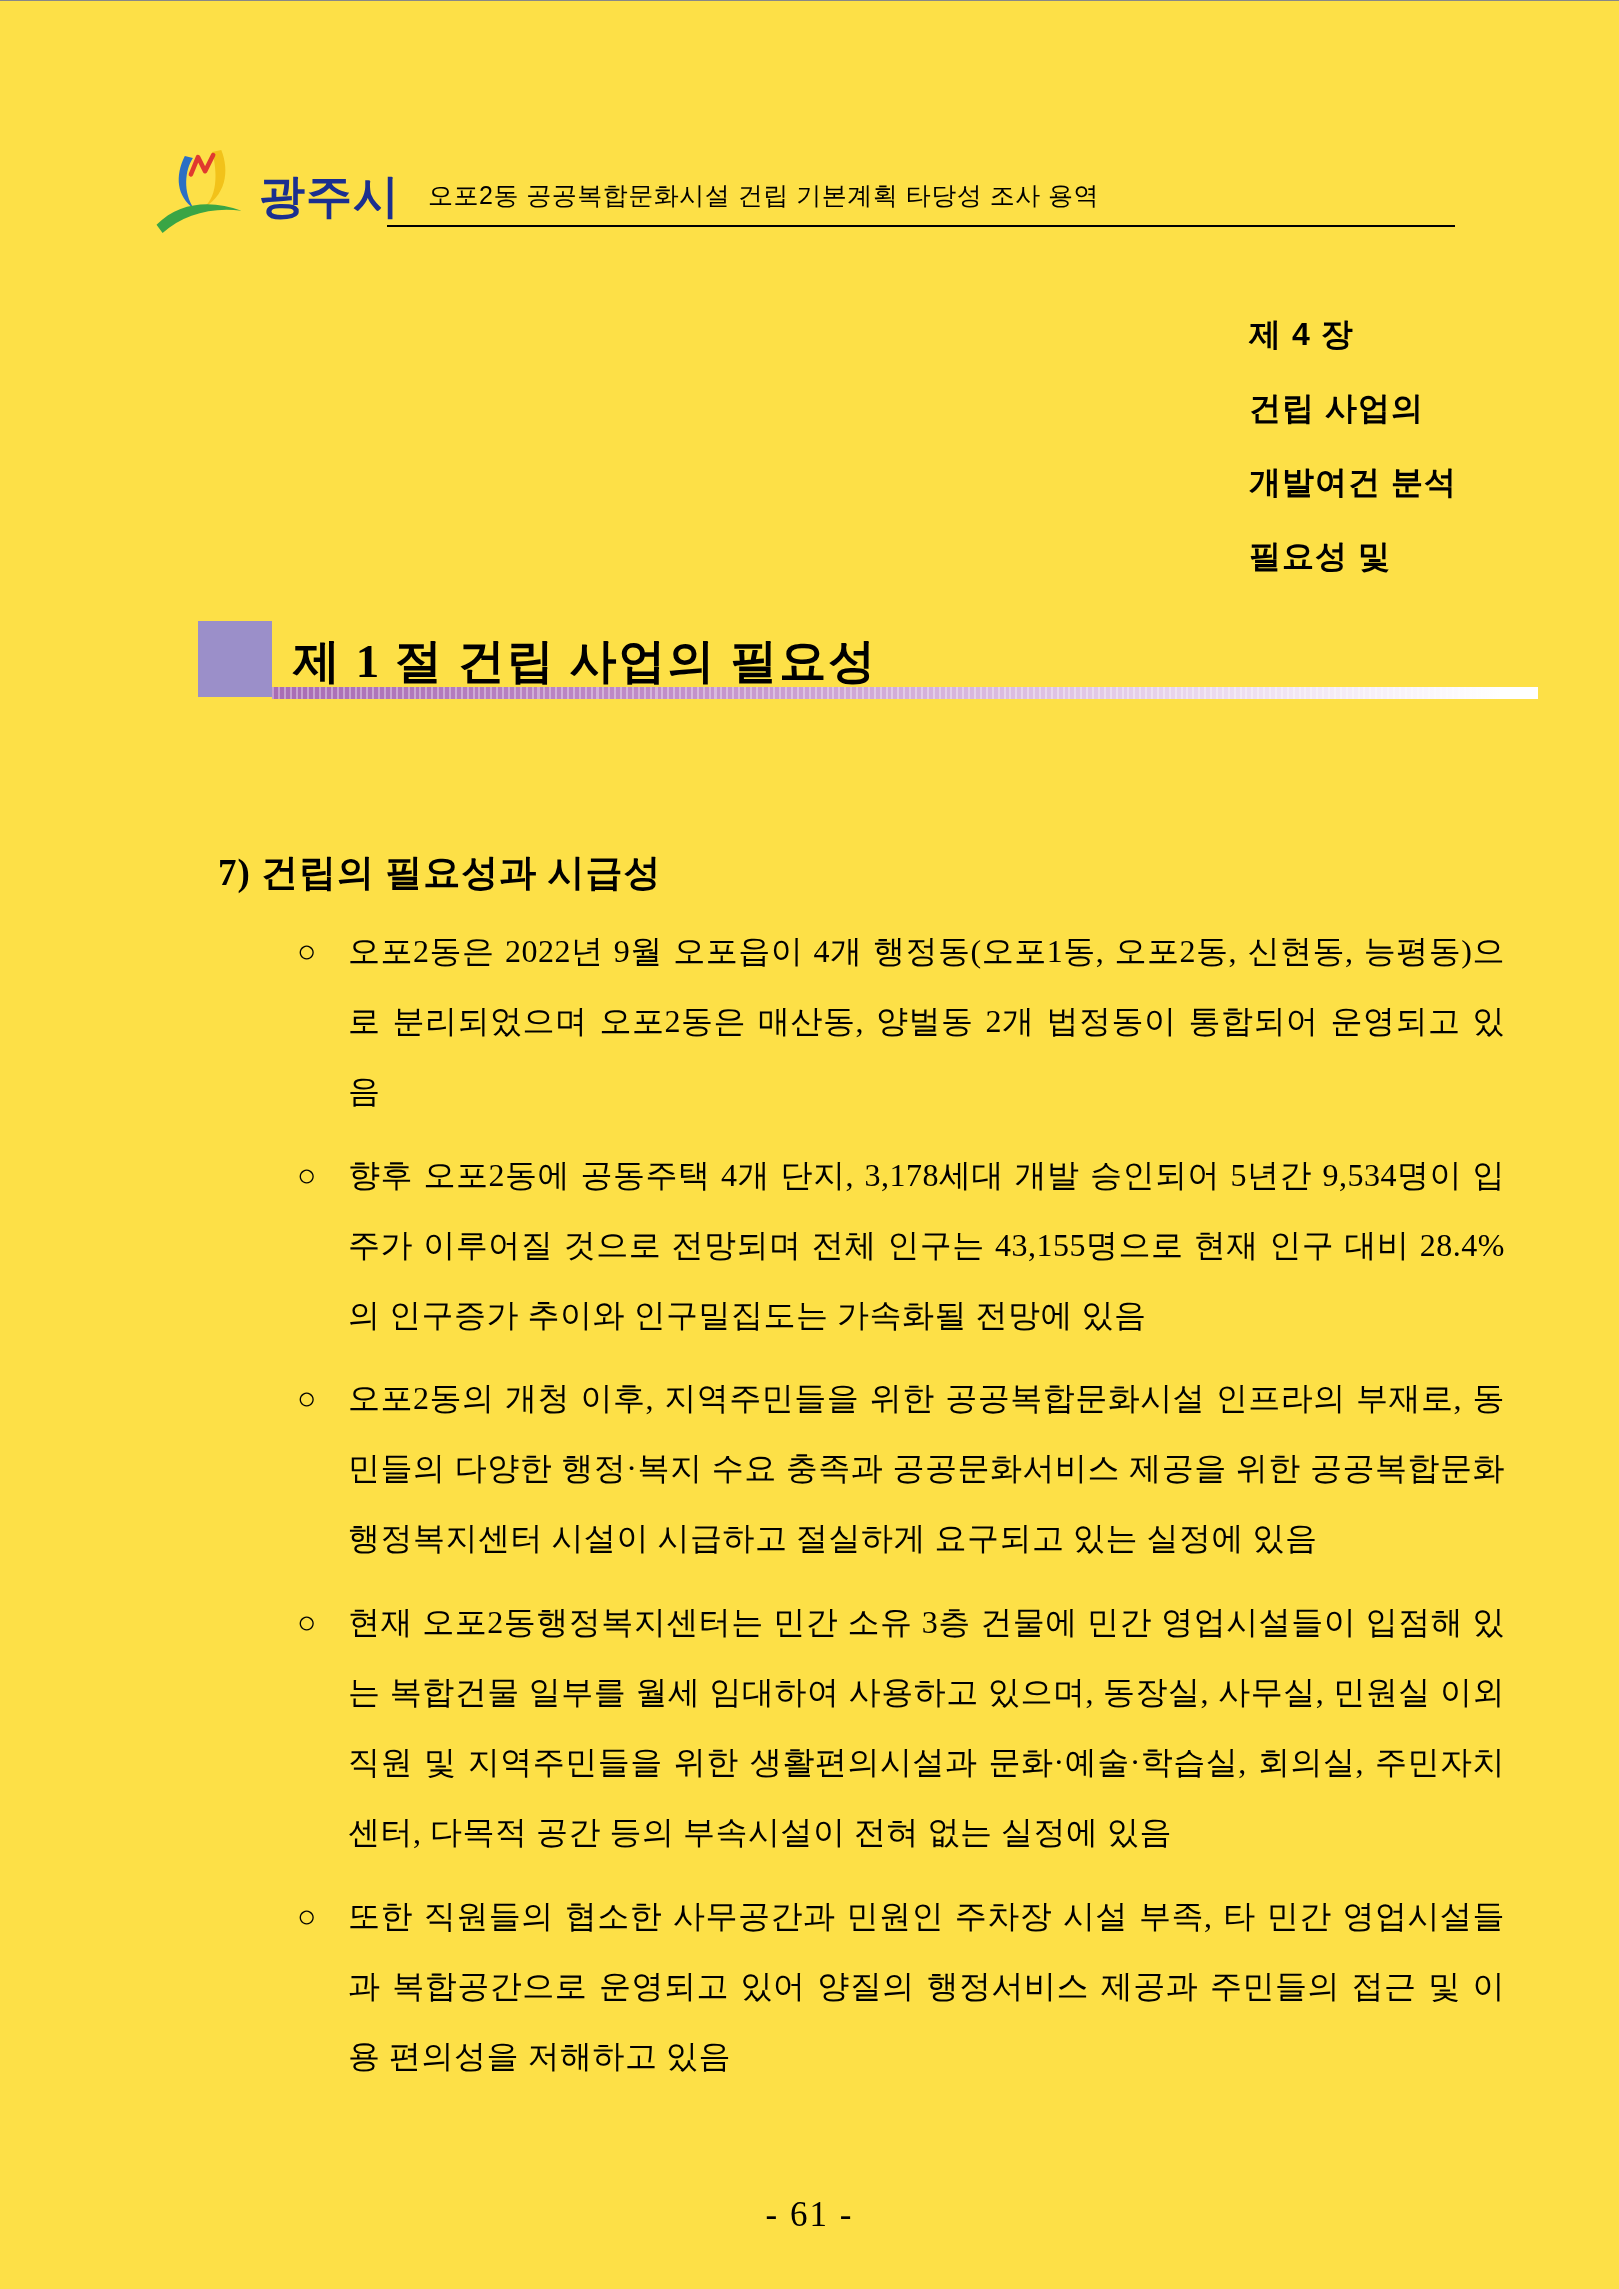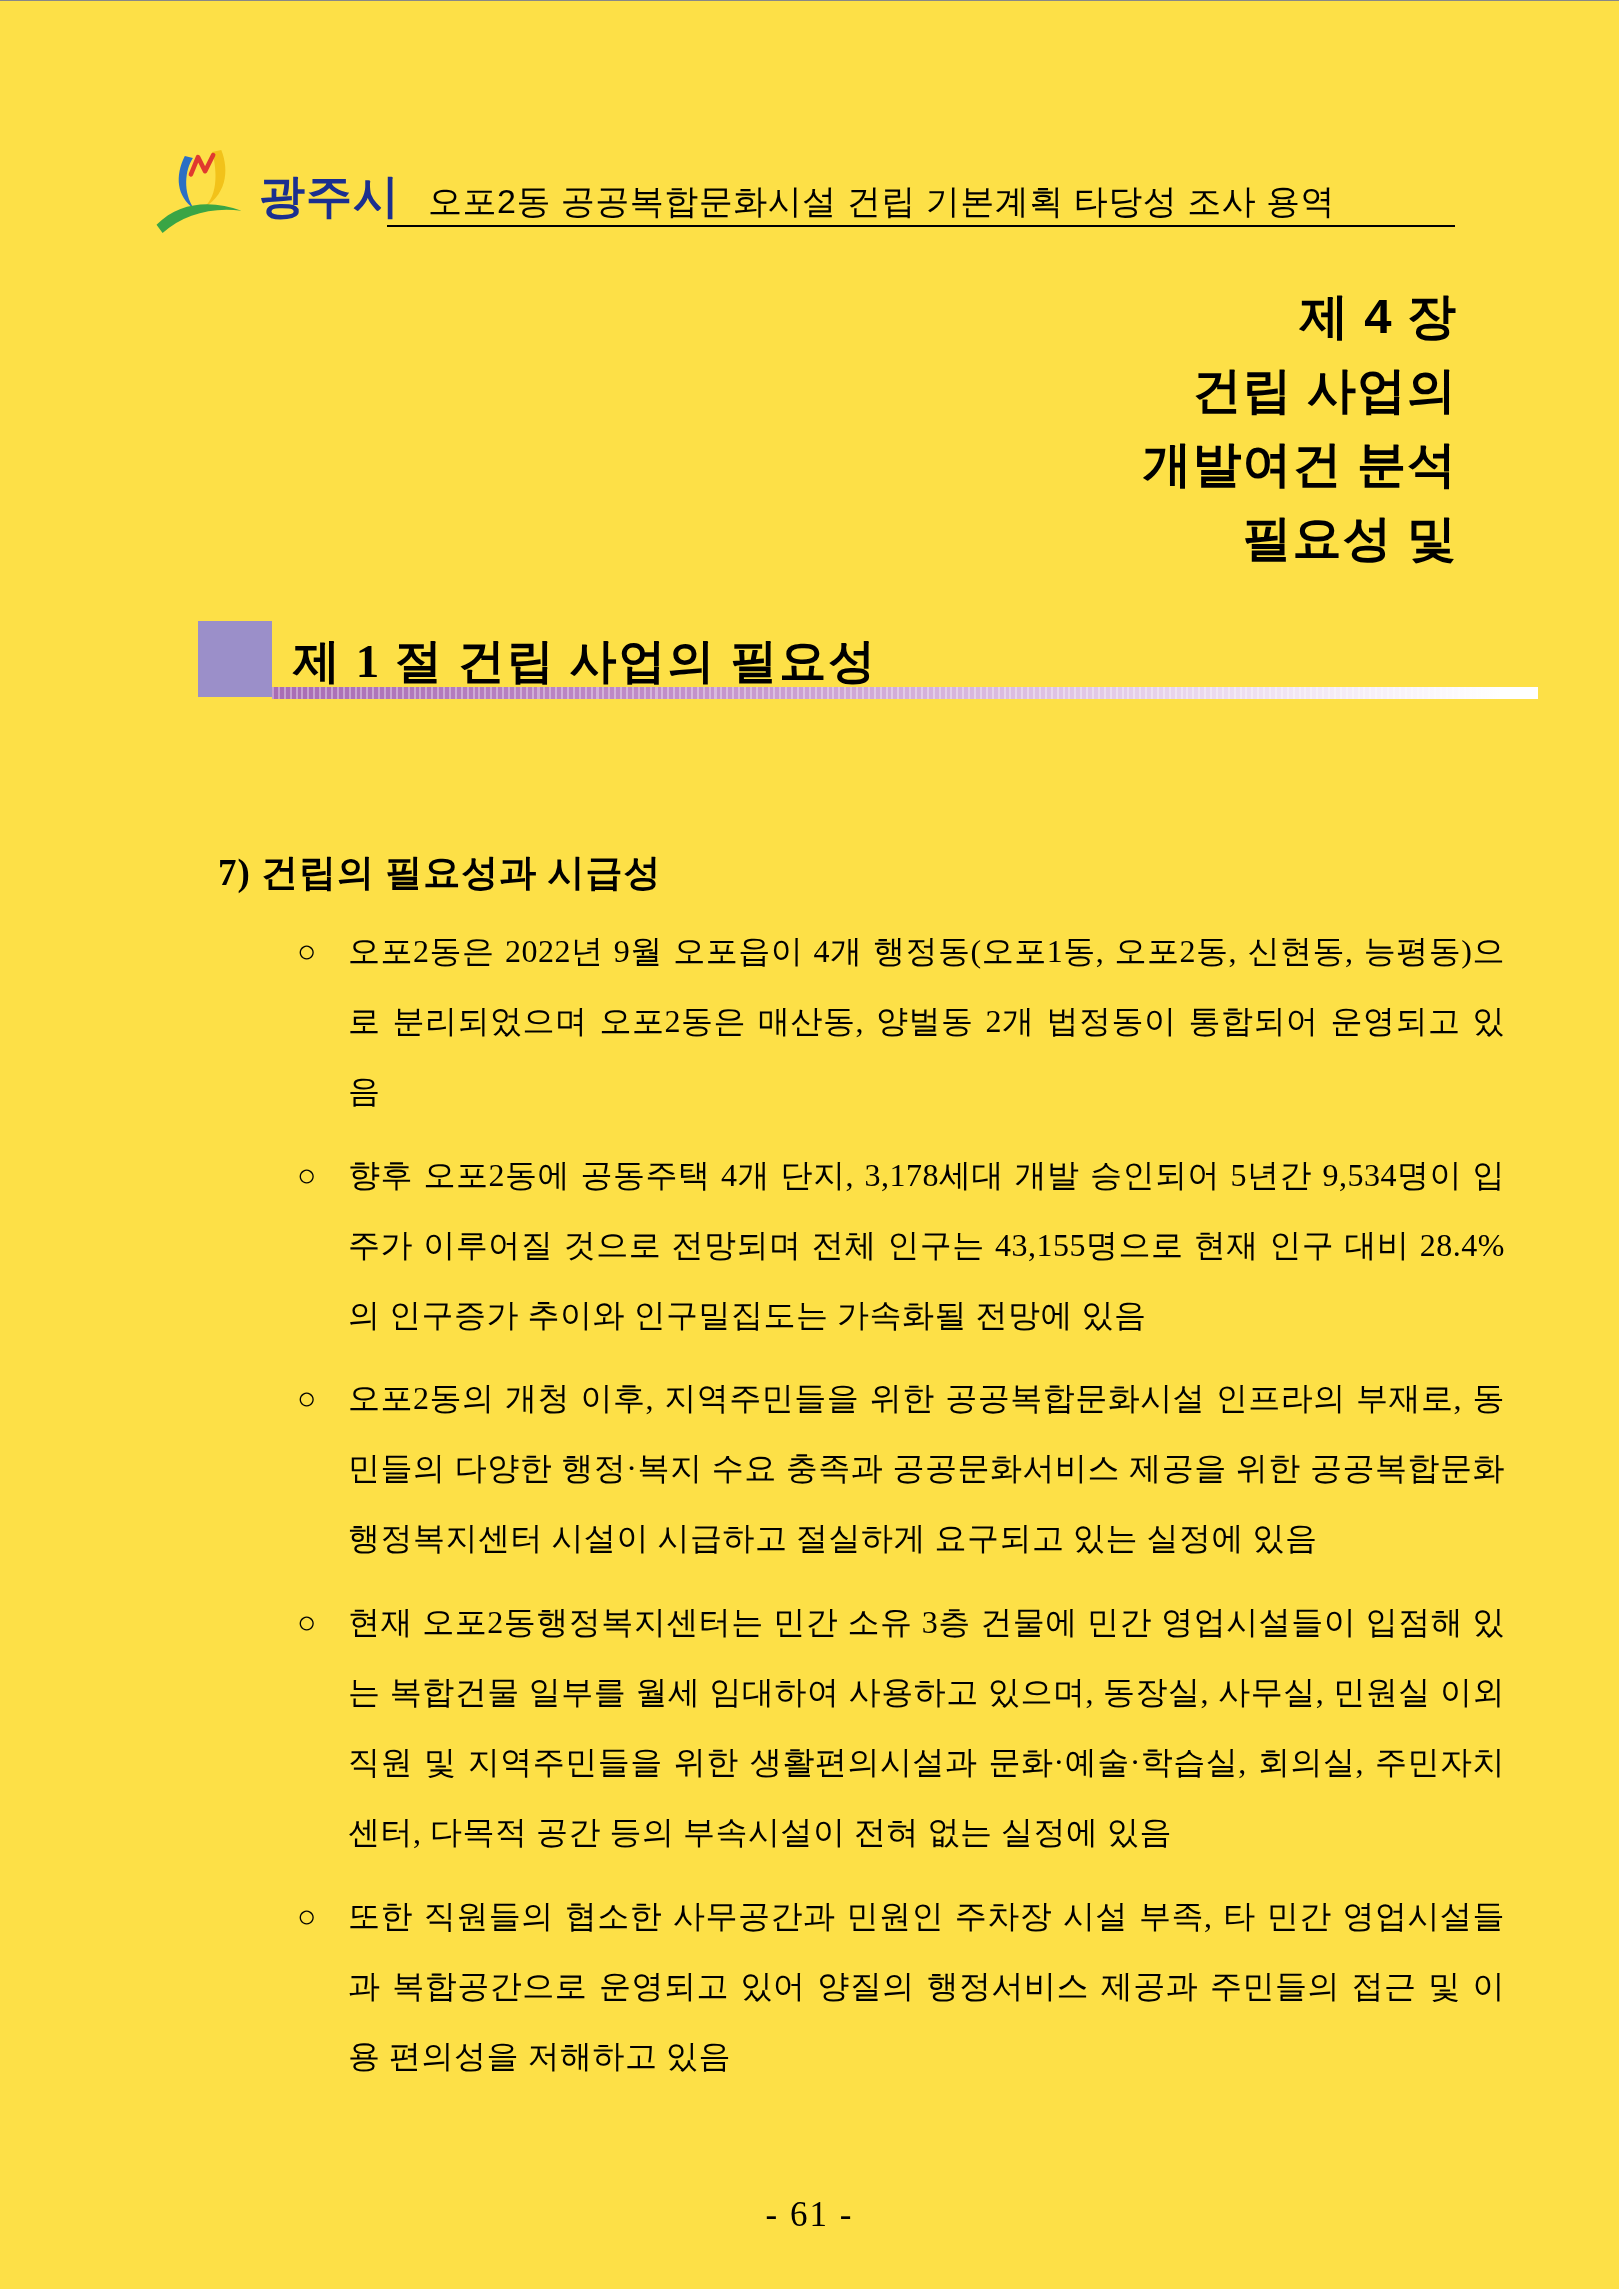--- a/index.html
+++ b/index.html
@@ -15,32 +15,31 @@
   
   .logo-mark { position:absolute; left:147px; top:149px; width:104px; height:86px; }
   .logo-text {
     position:absolute; left:259px; top:165px;
     font-family:"Liberation Sans","DejaVu Sans",sans-serif;
     font-weight:800; font-size:46px; letter-spacing:1px;
   }
   .header-title {
     position:absolute; left:428px; top:178px;
     font-family:"Liberation Sans","DejaVu Sans",sans-serif;
-    font-size:34px; font-weight:500; letter-spacing:0.5px; white-space:nowrap;
+    font-size:25px; font-weight:500; letter-spacing:0.5px; white-space:nowrap;
   }
   .header-rule {
     position:absolute; left:387px; top:224px; width:1068px; height:0;
     border-top:2.9px solid #000;
   }
   
   .chapter {
-    position:absolute; right:162px; top:278px;
-    text-align:right;
+    position:absolute; right:162px; top:296px;
     font-family:"Liberation Sans","DejaVu Sans",sans-serif;
-    font-weight:800; font-size:49px; line-height:74px;
+    font-weight:800; font-size:32px; line-height:74px;
     letter-spacing:1px;
   }
   
   .section-square {
     position:absolute; left:198px; top:620px;
     width:74px; height:76px;
   }
   .section-title {
     position:absolute; left:293px; top:629px;
     font-size:47px; font-weight:600; letter-spacing:2px; white-space:nowrap;

